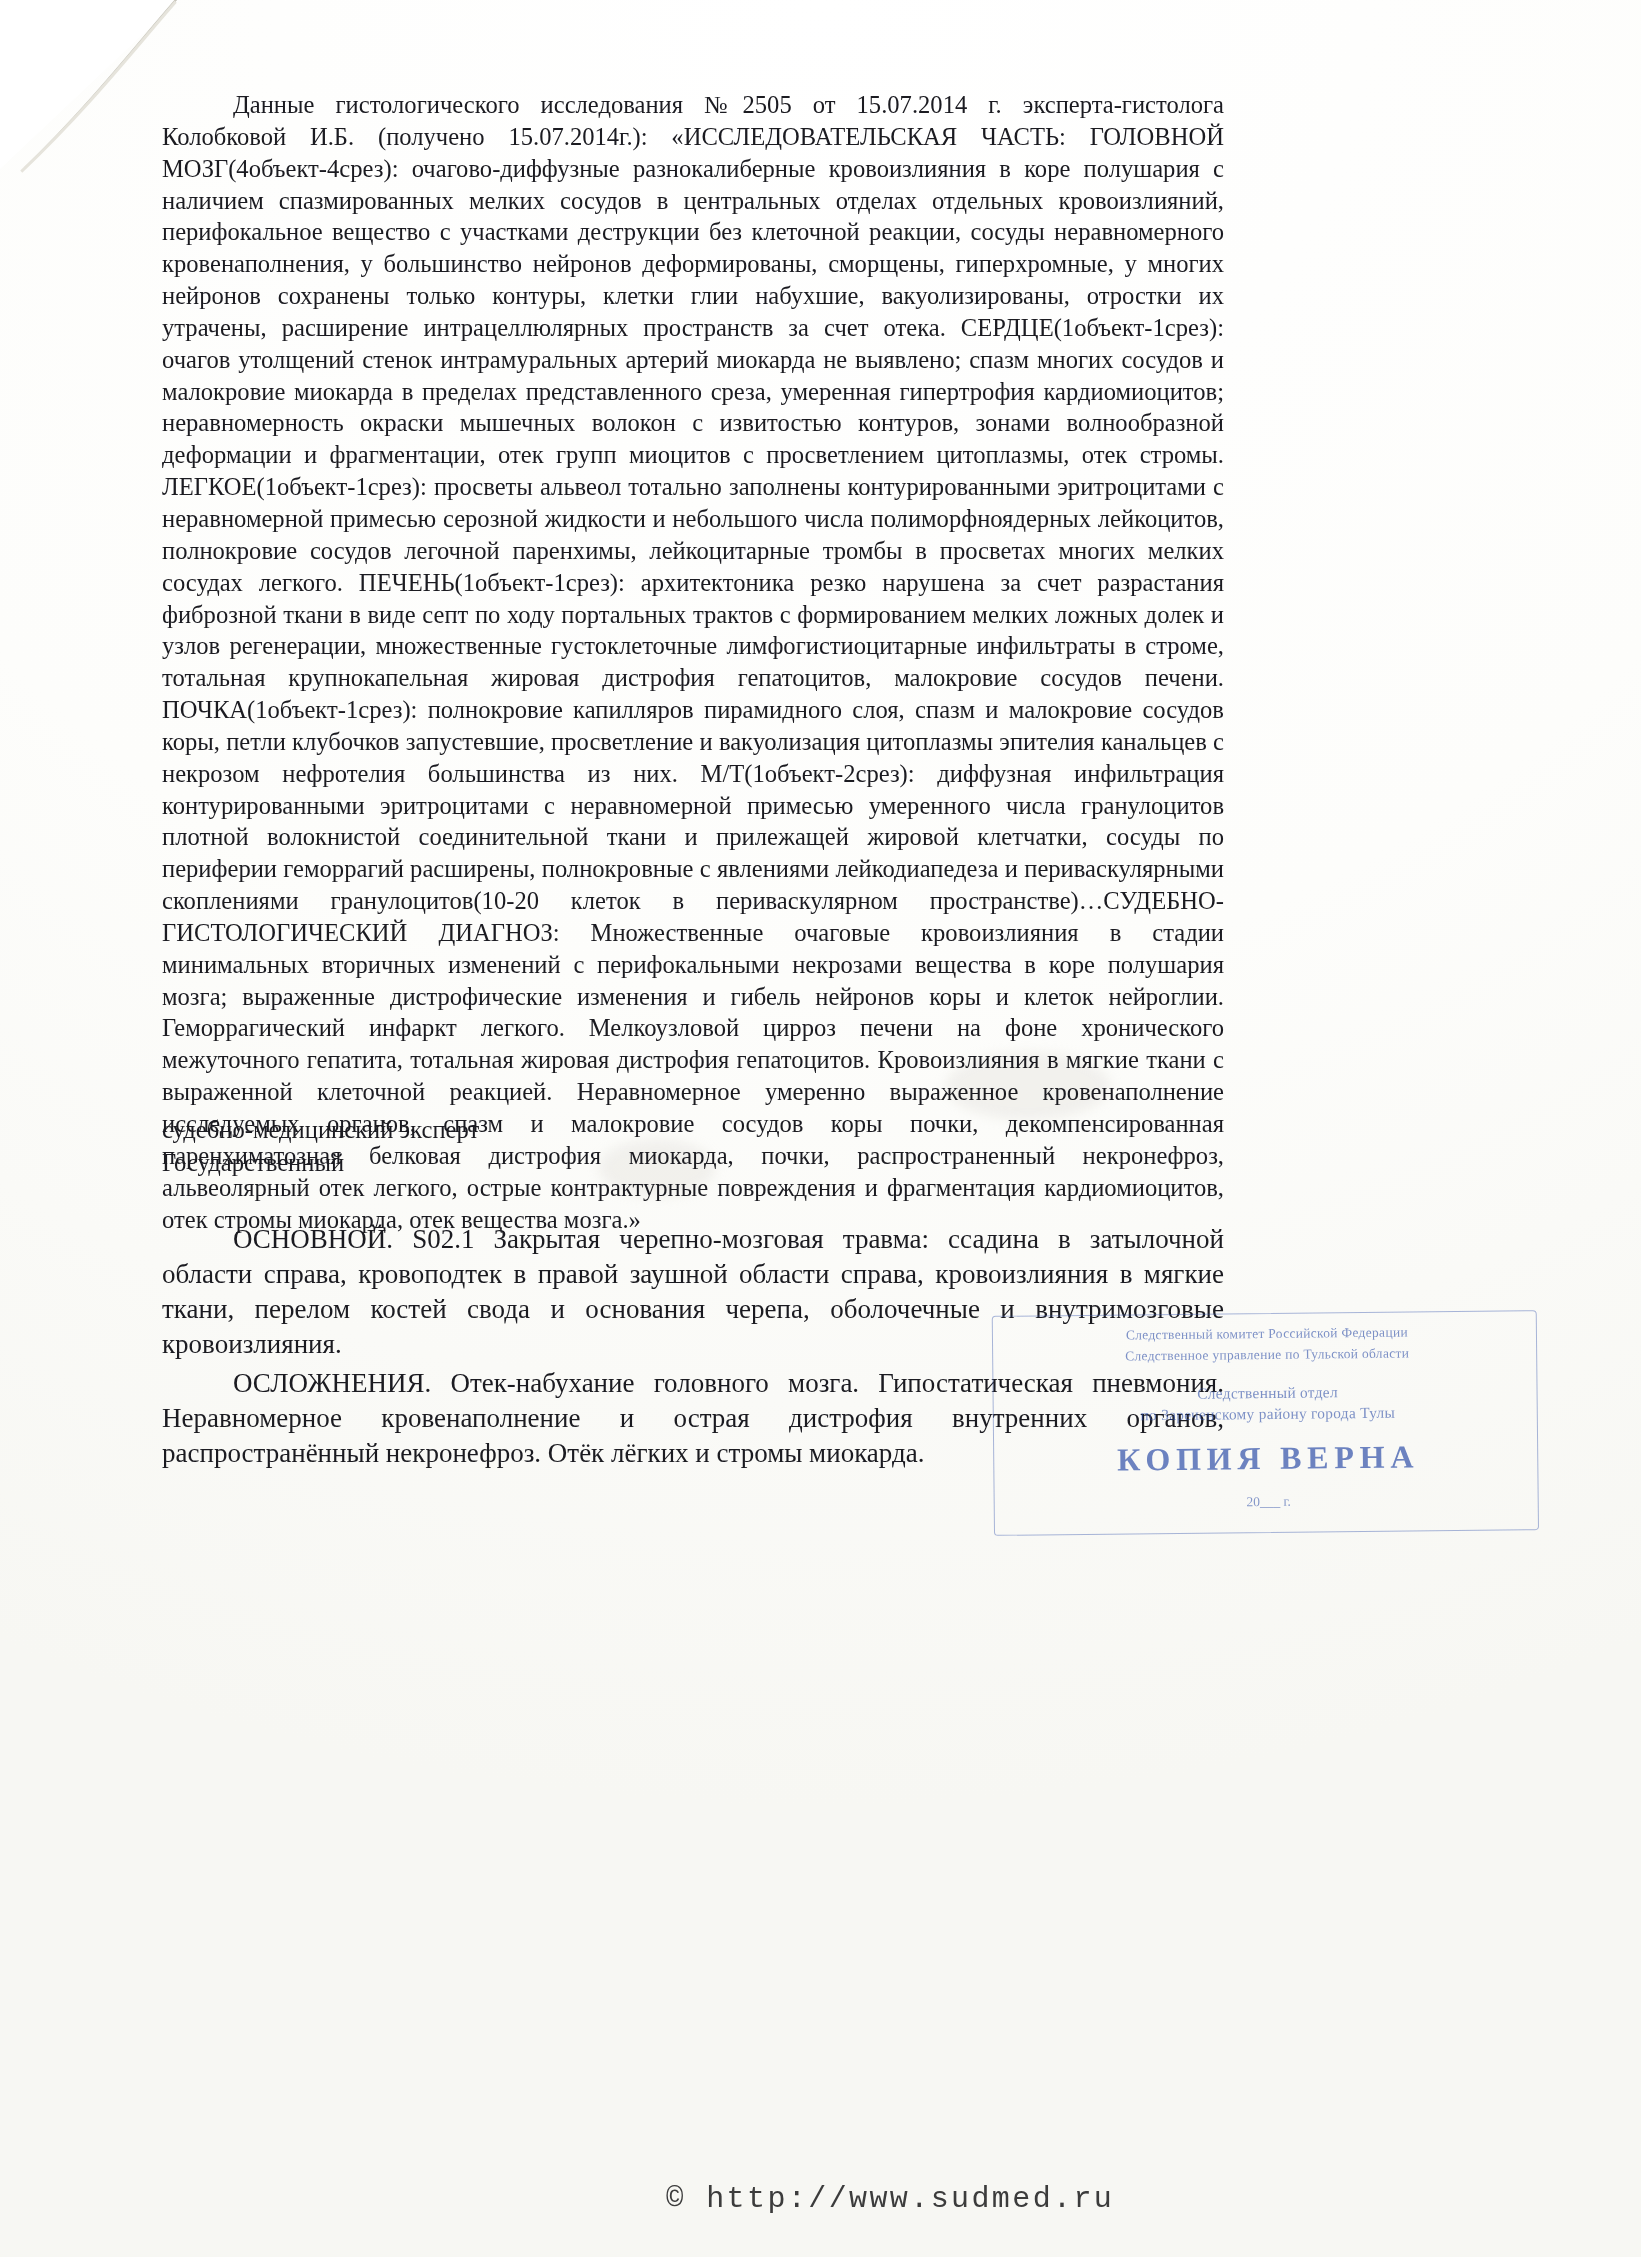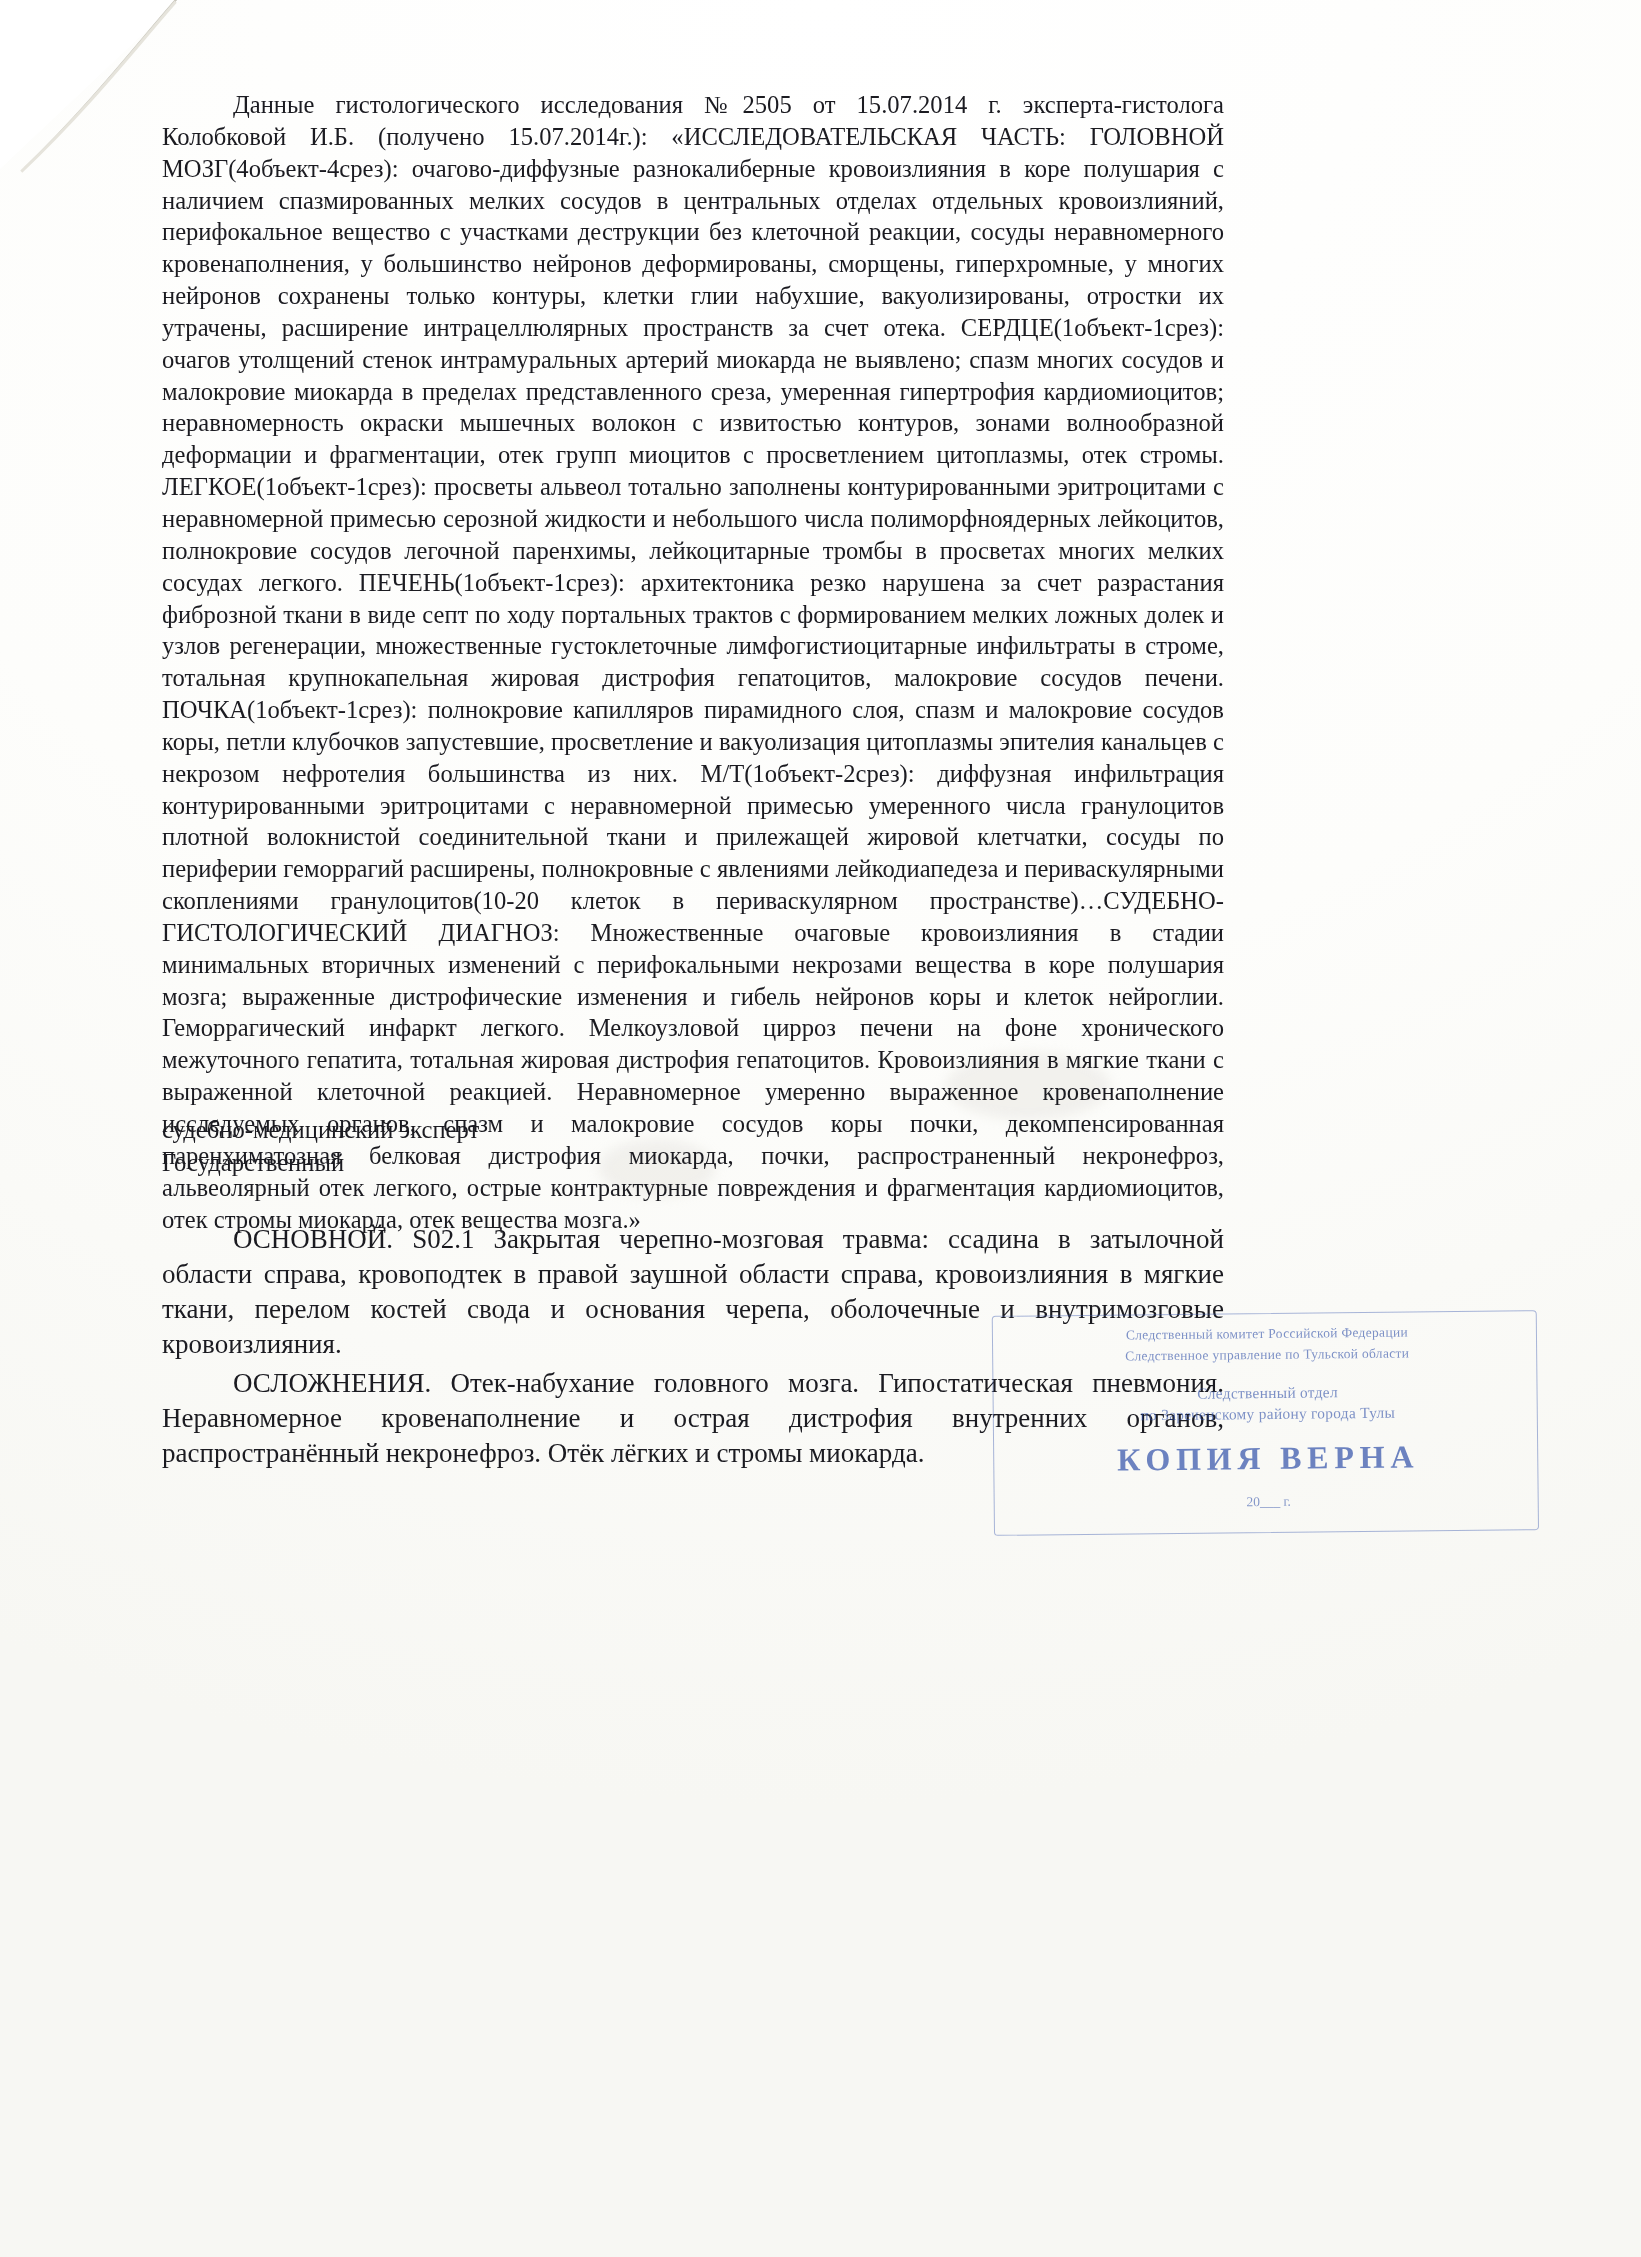--- a/index.html
+++ b/index.html
@@ -201,15 +201,19 @@
   <div class="stamp">
     <div class="frame"></div>
     <div class="ln l1">Следственный комитет Российской Федерации</div>
     <div class="ln l2">Следственное управление по Тульской области</div>
     <div class="ln l3">Следственный отдел</div>
     <div class="ln l4">по Зареченскому району города Тулы</div>
     <div class="big">КОПИЯ ВЕРНА</div>
     <div class="small-b">20___ г.</div>
   </div>
 
+  <div class="watermark">
+    <span class="c">©</span>
+    <span>http://www.sudmed.ru</span>
+  </div>
 
 </div>
 
 
 </body></html>

